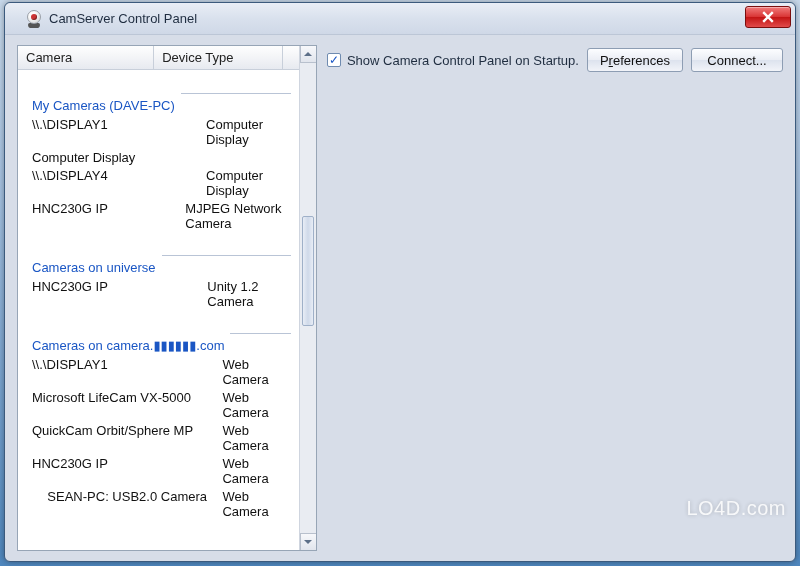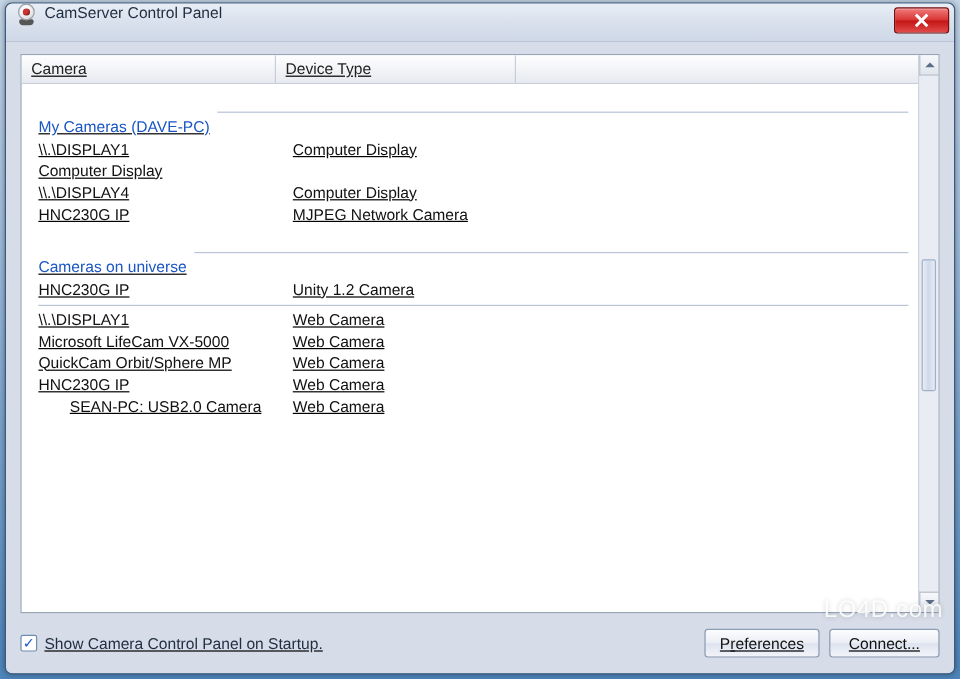--- a/index.html
+++ b/index.html
@@ -25,22 +25,22 @@
     box-shadow: 0 0 6px rgba(0,0,0,0.35);
     display: flex;
     flex-direction: column;
   }
   .titlebar {
     height: 32px;
     background: linear-gradient(to bottom, #e9eef6 0%, #d9e1ed 50%, #cfd8e7 100%);
     border-bottom: 1px solid #bcc6d6;
     border-radius: 6px 6px 0 0;
     display: flex;
-    align-items: flex-start;
-    padding-left: 8px;
+    align-items: center;
+    padding-left: 20px;
     position: relative;
   }
   .titlebar .appicon {
     width: 18px; height: 18px;
     position: relative;
     margin-right: 6px;
   }
   .titlebar .appicon .base {
     position:absolute; left:3px; bottom:0; width:12px; height:5px;
     background:#555; border-radius: 2px 2px 4px 4px;
@@ -65,23 +65,22 @@
     border-radius:3px;
     display:flex; align-items:center; justify-content:center;
     color:#fff; font-weight:bold;
     box-shadow: inset 0 1px 0 rgba(255,255,255,0.4);
     cursor:pointer;
   }
   .closebtn svg { width:12px; height:12px; }
   .client {
     flex:1;
     padding:10px 12px 10px 12px;
-    display:flex; flex-direction:column;
+    display:flex; flex-direction:row;
     gap:10px;
-    text-decoration:underline;
   }
   .listframe {
     flex:1;
     background:#fff;
     border:1px solid #97a5b6;
     display:flex;
     position:relative;
     overflow:hidden;
   }
   .listcontent {
@@ -234,20 +233,21 @@
             </div>
             <div class="grouprow">
               <span class="gtxt">Cameras on universe</span>
               <span class="gline"></span>
             </div>
             <div class="datarow">
               <span class="c1" style="width: 212px;">HNC230G IP</span>
               <span class="c2">Unity 1.2 Camera</span>
             </div>
             <div class="grouprow">
+              <span class="gtxt">Cameras on camera.▮▮▮▮▮▮.com</span>
               <span class="gline"></span>
             </div>
             <div class="datarow">
               <span class="c1" style="width: 212px;">\\.\DISPLAY1</span>
               <span class="c2">Web Camera</span>
             </div>
             <div class="datarow">
               <span class="c1" style="width: 212px;">Microsoft LifeCam VX-5000</span>
               <span class="c2">Web Camera</span>
             </div>

